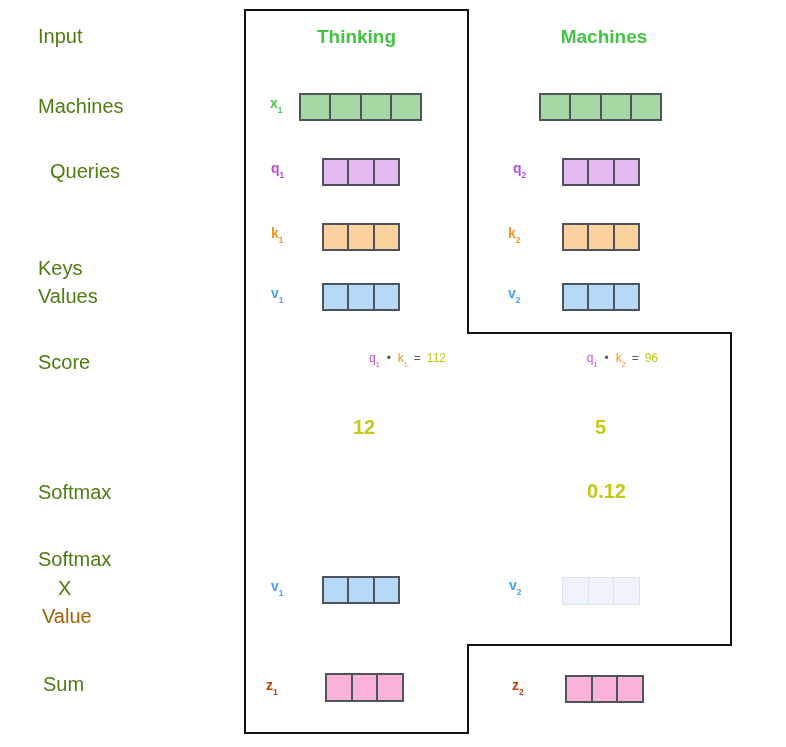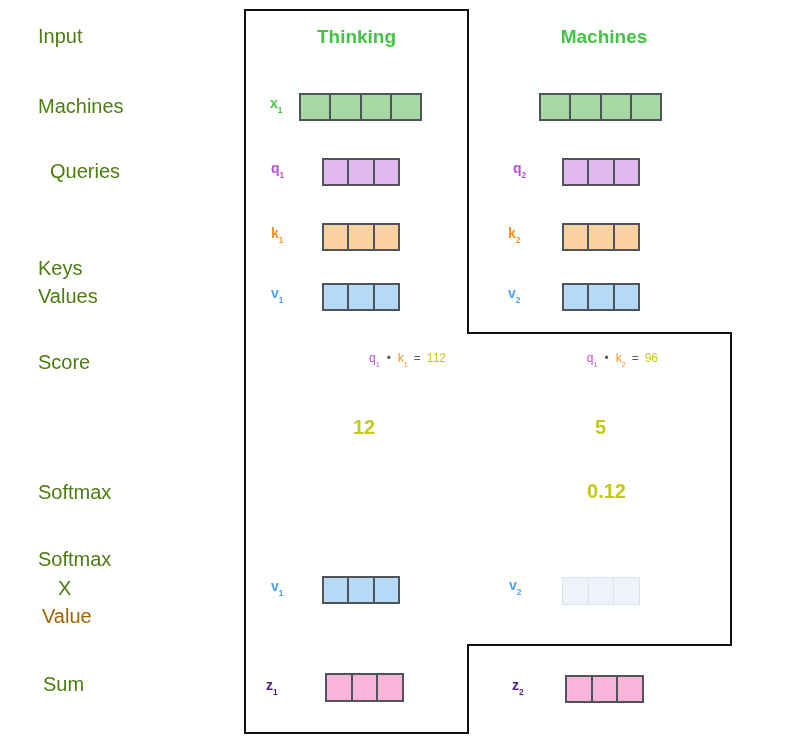--- a/index.html
+++ b/index.html
@@ -39,21 +39,21 @@
     text-align:right; color:#5c5c5c;
   }
   .num {
     position:absolute; font-size:20px; font-weight:bold; color:#c4c918;
     text-align:center; white-space:nowrap;
   }
   .c-x { color:#4cc24c; }
   .c-q { color:#bb4fd6; }
   .c-k { color:#f6921e; }
   .c-v { color:#49a0f4; }
-  .c-z { color:#4c1d95; }
+  .c-z { color:#c2410c; }
   .c-dot { color:#5c5c5c; margin:0 7px; }
   .c-eqs { color:#5c5c5c; margin:0 6px; }
   .c-val { color:#c4c918; }
   .sqrt-wrap { white-space:nowrap; }
   .sqrt-sign { font-style:normal; font-size:21px; }
   .radicand {
     font-family:"Liberation Serif", serif; font-style:italic; font-size:17px;
     border-top:1.5px solid #3d4451; padding:0 2px 0 1px;
   }
   .radicand sub {

